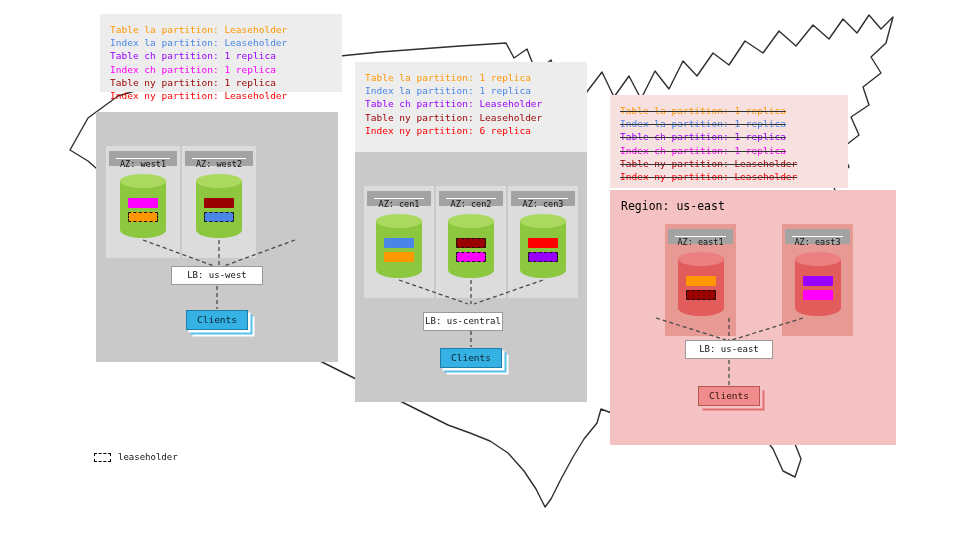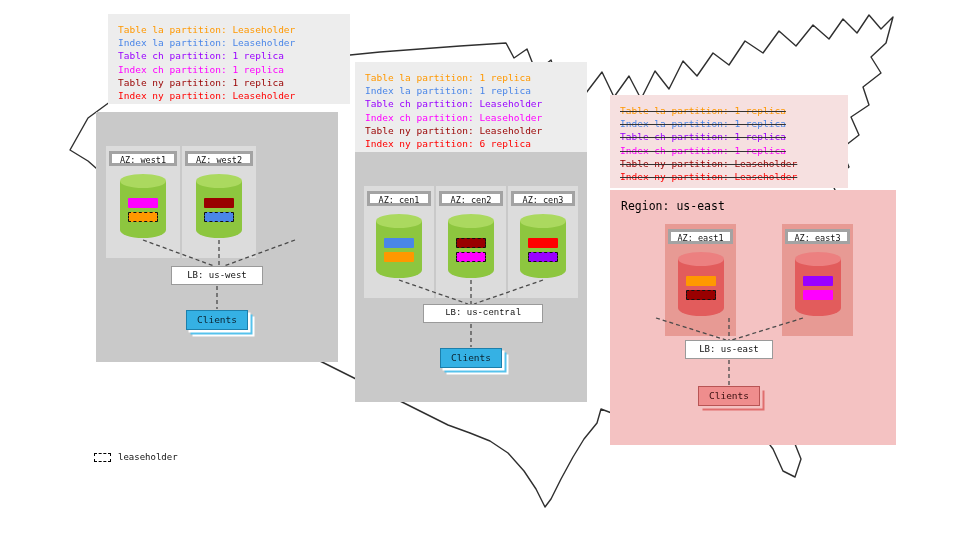--- a/index.html
+++ b/index.html
@@ -4,59 +4,59 @@
 <style>
   * { margin:0; padding:0; box-sizing:border-box; }
   body { background:#fff; font-family:"DejaVu Sans Mono", monospace; }
   #stage { position:relative; width:960px; height:540px; overflow:hidden; background:#fff; }
 
   svg.map { position:absolute; left:0; top:0; z-index:0; }
   svg.connectors { position:absolute; left:0; top:0; z-index:2; pointer-events:none; }
 
   
   .ann { position:absolute; z-index:1; padding:9px 10px; font-size:9.5px; line-height:13.2px; white-space:nowrap; }
-  .ann.west    { left:108px;  top:14px; width:242px; height:90px; background:#ededed; }
+  .ann.west    { left:100px;  top:14px; width:242px; height:78px; background:#ededed; }
   .ann.central { left:355px; top:62px; width:232px; height:96px; background:#ededed; }
   .ann.east    { left:610px; top:95px; width:238px; height:93px; background:#f6e0e0; }
 
   
   .panel { position:absolute; z-index:1; }
   .panel.west    { left:96px;  top:112px; width:242px; height:250px; background:#c9c9c9; }
   .panel.central { left:355px; top:152px; width:232px; height:250px; background:#c9c9c9; }
   .panel.east    { left:610px; top:190px; width:286px; height:255px; background:#f4c2c2; }
   .region-title { padding:9px 11px; font-size:11.5px; color:#000; }
 
   .az-row { position:absolute; display:flex; gap:2px; }
   .panel.west    .az-row { left:10px; top:34px; }
   .panel.central .az-row { left:9px;  top:34px; }
   .panel.east    .az-row { left:11px; top:34px; }
   .az { padding-top:5px; height:112px; background:#dcdcdc; }
   .panel.west    .az { width:74px; }
   .panel.central .az { width:70px; }
   .panel.east    .az { width:71px; background:#e79a94;margin-left:44px; }
-  .az-label { background:#fff; border:3px solid #a3a3a3; margin:0 3px; height:15px; line-height:13px;
+  .az-label { background:#fff; border:7px solid #a3a3a3; margin:0 3px; height:15px; line-height:13px;
               font-size:8.5px; text-align:center; color:#111; }
 
   
   .cylinder { position:relative; width:46px; height:64px; margin:8px auto 0; }
   .cyl-body { position:absolute; left:0; right:0; top:7px; bottom:0; background:#8dc63f;
               border-radius:0 0 23px 23px / 0 0 8px 8px; }
   .cyl-top  { position:absolute; left:0; top:0; width:46px; height:14px; background:#abd95f; border-radius:50%; }
   .panel.east .cyl-body { background:#e25c5c; }
   .panel.east .cyl-top  { background:#ec8080; }
   .parts { position:absolute; left:50%; top:24px; transform:translateX(-50%);
            display:flex; flex-direction:column; gap:4px; z-index:2; }
   .partition { width:30px; height:10px; border:1.6px dashed transparent; border-radius:1px; }
   .partition.leaseholder { border-color:#111; }
 
   
   .lb-box { position:absolute; z-index:3; background:#fff; border:1px solid #9a9a9a; height:19px;
             line-height:17px; text-align:center; font-size:9px; color:#111; }
   .lb-box.west    { left:171px; top:266px; width:92px;  }
-  .lb-box.central { left:423px; top:304px; width:120px;font-family:Liberation Mono, monospace;  }
+  .lb-box.central { left:423px; top:312px; width:80px;  }
   .lb-box.east    { left:685px; top:340px; width:88px;  }
 
   .clients { position:absolute; z-index:3; width:62px; height:20px; line-height:18px; text-align:center;
              font-size:9.5px; color:#0b2330; }
   .clients.blue { background:#35b1e4; border:1px solid #1c7fab;
                   box-shadow:2.5px 2.5px 0 #fff, 4.5px 4.5px 0 #56c2ec, 6.5px 6.5px 0 #fff; }
   .clients.pink { background:#ef8d8d; border:1px solid #b85454; color:#3a1010;
                   box-shadow:2.5px 2.5px 0 #f4c2c2, 4.5px 4.5px 0 #e06e6e, 6.5px 6.5px 0 #f4c2c2; }
   .clients.west    { left:186px; top:310px; }
   .clients.central { left:440px; top:348px; }
@@ -91,21 +91,20 @@
     <div class="ann-line" style="color: rgb(74, 134, 232);">Index la partition: Leaseholder</div>
     <div class="ann-line" style="color: rgb(153, 0, 255);">Table ch partition: 1 replica</div>
     <div class="ann-line" style="color: rgb(255, 0, 255);">Index ch partition: 1 replica</div>
     <div class="ann-line" style="color: rgb(153, 0, 0);">Table ny partition: 1 replica</div>
     <div class="ann-line" style="color: rgb(255, 0, 0);">Index ny partition: Leaseholder</div>
   </div>
   <div class="ann central">
     <div class="ann-line" style="color: rgb(255, 152, 0);">Table la partition: 1 replica</div>
     <div class="ann-line" style="color: rgb(74, 134, 232);">Index la partition: 1 replica</div>
     <div class="ann-line" style="color: rgb(153, 0, 255);">Table ch partition: Leaseholder</div>
-    <div class="ann-line" style="color: rgb(255, 0, 255);">Index ch partition: Leaseholder</div>
     <div class="ann-line" style="color: rgb(153, 0, 0);">Table ny partition: Leaseholder</div>
     <div class="ann-line" style="color: rgb(255, 0, 0);">Index ny partition: 6 replica</div>
   </div>
   <div class="ann east">
     <div class="ann-line" style="color: rgb(255, 152, 0); text-decoration: line-through rgb(51, 51, 51);">Table la partition: 1 replica</div>
     <div class="ann-line" style="color: rgb(74, 134, 232); text-decoration: line-through rgb(51, 51, 51);">Index la partition: 1 replica</div>
     <div class="ann-line" style="color: rgb(153, 0, 255); text-decoration: line-through rgb(51, 51, 51);">Table ch partition: 1 replica</div>
     <div class="ann-line" style="color: rgb(255, 0, 255); text-decoration: line-through rgb(51, 51, 51);">Index ch partition: 1 replica</div>
     <div class="ann-line" style="color: rgb(153, 0, 0); text-decoration: line-through rgb(51, 51, 51);">Table ny partition: Leaseholder</div>
     <div class="ann-line" style="color: rgb(255, 0, 0); text-decoration: line-through rgb(51, 51, 51);">Index ny partition: Leaseholder</div>

